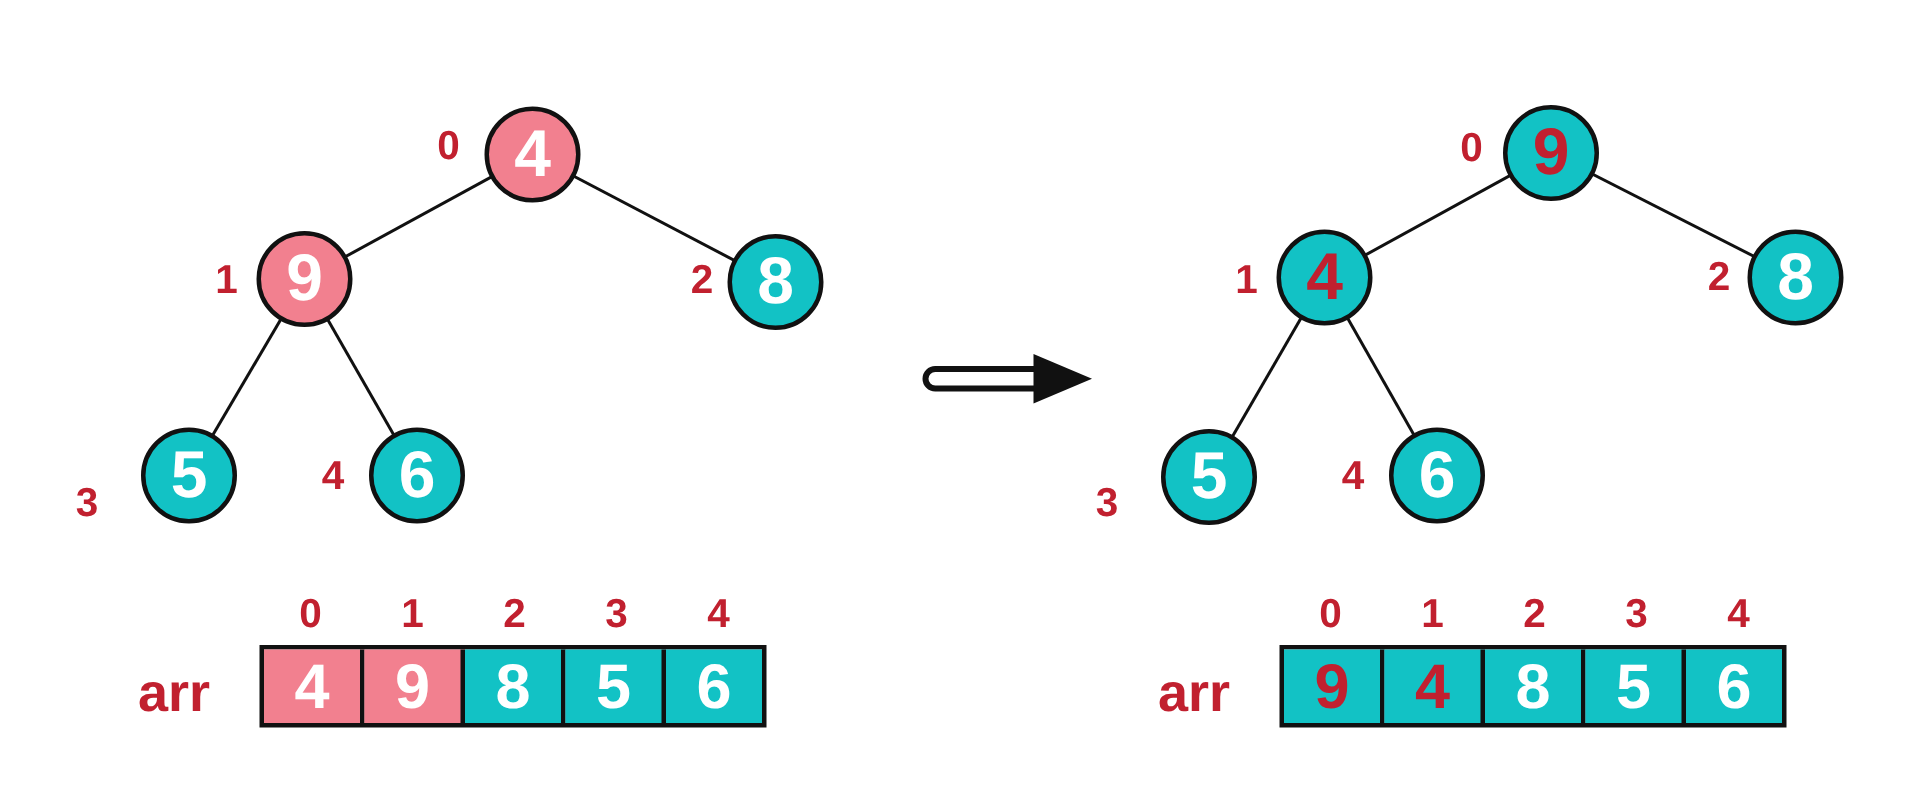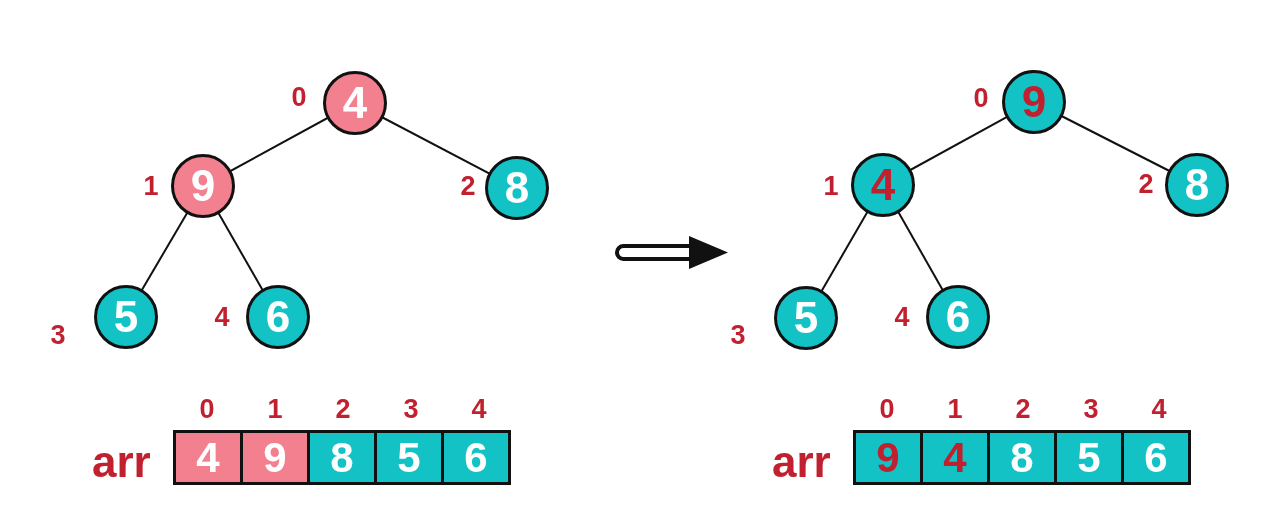--- a/index.html
+++ b/index.html
@@ -11,21 +11,21 @@
   .node{
     position:absolute;width:64px;height:64px;box-sizing:border-box;
     border:3px solid #111;border-radius:50%;
     display:flex;align-items:center;justify-content:center;
   }
   .node span{font-size:44px;line-height:1;}
   .idx{
     position:absolute;width:32px;height:32px;line-height:32px;text-align:center;
     font-size:27px;color:var(--red);
   }
-  .arr-label{position:absolute;font-size:44px;line-height:42px;color:var(--red);}
+  .arr-label{position:absolute;font-size:36px;line-height:42px;color:var(--red);}
   .indices{position:absolute;display:flex;}
   .indices span{width:68px;text-align:center;font-size:27px;color:var(--red);}
   .array{position:absolute;display:flex;border:3px solid #111;}
   .cell{
     width:64px;height:49px;box-sizing:content-box;
     display:flex;align-items:center;justify-content:center;
     border-right:3px solid #111;
   }
   .cell:last-child{border-right:none;}
   .cell span{font-size:42px;line-height:1;}

